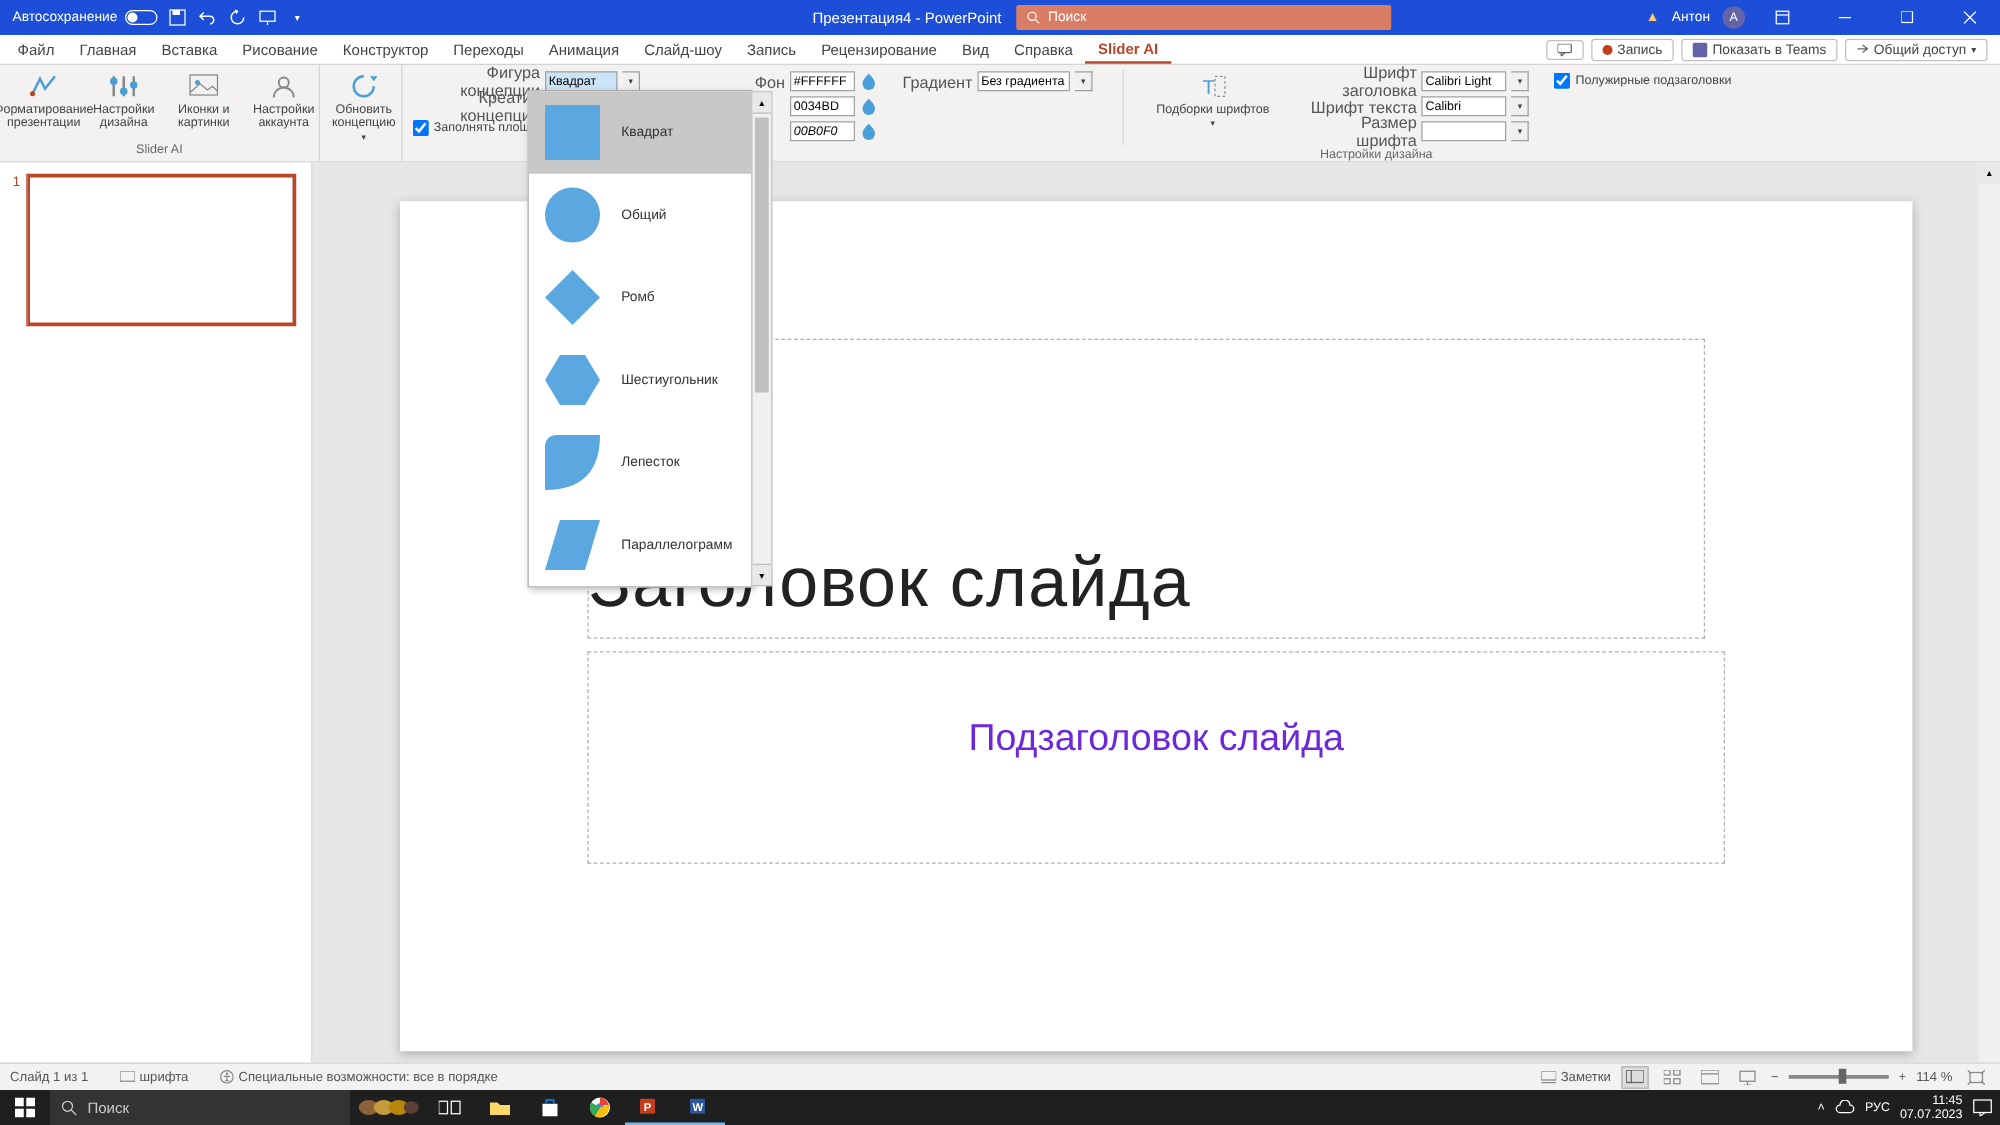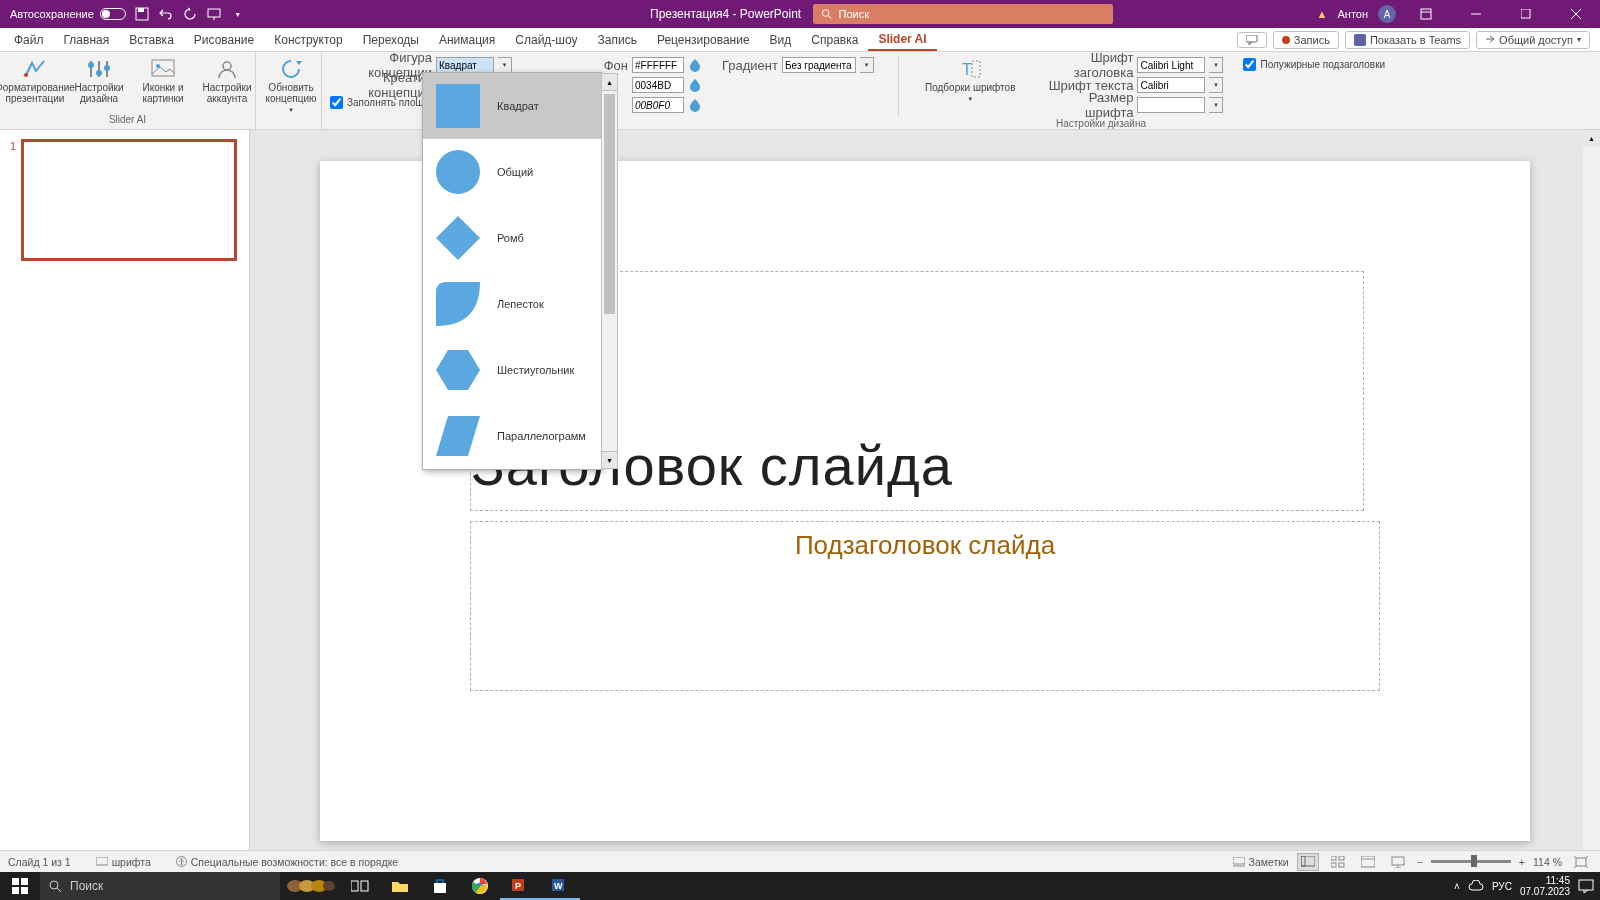--- a/index.html
+++ b/index.html
@@ -1,17 +1,17 @@
 <!DOCTYPE html>
 <html><head>
 <meta charset="utf-8">
 <style>
 * { margin:0; padding:0; box-sizing:border-box; font-family:"Segoe UI",Tahoma,sans-serif; }
 html,body { width:1600px; height:900px; overflow:hidden; background:#fff; }
-.titlebar { height:28px; background:#701a75; color:#fff; display:flex; align-items:center; font-size:11px; position:relative; }
+.titlebar { height:28px; background:#1d4ed8; color:#fff; display:flex; align-items:center; font-size:11px; position:relative; }
 .tb-left { display:flex; align-items:center; gap:8px; padding-left:10px; }
 .autosave { display:flex; align-items:center; gap:6px; }
 .toggle { width:26px; height:12px; border:1px solid #fff; border-radius:7px; position:relative; }
 .toggle::after { content:""; position:absolute; width:8px; height:8px; background:#fff; border-radius:50%; left:1px; top:1px; }
 .tb-icon { width:16px; height:16px; display:flex; align-items:center; justify-content:center; cursor:pointer; }
 .tb-center { position:absolute; left:50%; transform:translateX(-150px); display:flex; align-items:center; gap:12px; }
 .doc-title { font-size:12px; }
 .search-box { background:#d97e65; height:20px; width:300px; display:flex; align-items:center; padding:0 8px; gap:6px; border-radius:2px; }
 .search-box input { background:transparent; border:none; color:#fff; font-size:11px; outline:none; width:100%; }
 .search-box input::placeholder { color:#fff; }
@@ -53,21 +53,21 @@
 .thumb-num { font-size:11px; color:#b7472a; }
 .thumb { width:214px; height:120px; background:#fff; border:2px solid #b7472a; box-shadow:0 0 0 1px #b7472a; }
 .canvas-area { flex:1; display:flex; align-items:center; justify-content:center; position:relative; }
 .canvas-scroll-v { position:absolute; right:0; top:0; bottom:0; width:17px; background:#f0f0f0; }
 .canvas-scroll-v .arrow { height:17px; display:flex; align-items:center; justify-content:center; font-size:8px; cursor:pointer; background:#e8e8e8; }
 .canvas-scroll-v .arrow.bot { position:absolute; bottom:0; left:0; right:0; }
 .slide { width:1210px; height:680px; background:#fff; box-shadow:0 2px 8px rgba(0,0,0,.25); position:relative; }
 .title-box { position:absolute; left:150px; right:166px; top:110px; height:240px; border:1px dashed #b0b0b0; display:flex; align-items:flex-end; padding-bottom:12px; }
 .title-text { font-size:56px; color:#222; font-weight:400; letter-spacing:1px; }
 .sub-box { position:absolute; left:150px; right:150px; top:360px; height:170px; border:1px dashed #b0b0b0; display:flex; align-items:flex-start; justify-content:center; padding-top:8px; }
-.sub-text { font-size:26px; color:#a16207; }
+.sub-text { font-size:30px; color:#6d28d9;margin-top:44px; }
 .statusbar { position:absolute; bottom:28px; left:0; right:0; height:22px; background:#f3f2f1; border-top:1px solid #d4d4d4; display:flex; align-items:center; font-size:10.5px; color:#555; padding:0 8px; transform:translateY(22px); }
 .statusbar { bottom:0; transform:none; }
 .taskbar { position:absolute; bottom:0; left:0; right:0; height:28px; background:#1f1f1f; display:flex; align-items:center; z-index:200; }
 .statusbar { bottom:28px; }
 .sb-left { display:flex; align-items:center; gap:25px; }
 .sb-right { margin-left:auto; display:flex; align-items:center; gap:8px; }
 .view-btn { width:22px; height:18px; display:flex; align-items:center; justify-content:center; cursor:pointer; border:1px solid transparent; }
 .view-btn.active { background:#ddd; border-color:#b0b0b0; }
 .zoom-slider { width:80px; height:3px; background:#888; position:relative; }
 .zoom-slider::after { content:""; position:absolute; width:6px; height:12px; background:#666; left:50%; top:-5px; }
@@ -360,32 +360,32 @@
       <span class="dd-shape">
         <svg width="48" height="48">
           <path d="M24 2 L46 24 L24 46 L2 24 Z" fill="#5ba7e0"></path>
         </svg>
       </span>
       <span>Ромб</span>
     </div>
   <div class="dd-item">
       <span class="dd-shape">
         <svg width="48" height="48">
-          <path d="M2 46 L2 12 Q2 2 12 2 L46 2 Q46 46 2 46 Z" fill="#5ba7e0"></path>
-        </svg>
-      </span>
-      <span>Лепесток</span>
+          <path d="M14 4 L34 4 L46 24 L34 44 L14 44 L2 24 Z" fill="#5ba7e0"></path>
+        </svg>
+      </span>
+      <span>Шестиугольник</span>
     </div>
   <div class="dd-item">
       <span class="dd-shape">
         <svg width="48" height="48">
-          <path d="M14 4 L34 4 L46 24 L34 44 L14 44 L2 24 Z" fill="#5ba7e0"></path>
-        </svg>
-      </span>
-      <span>Шестиугольник</span>
+          <path d="M2 46 L2 12 Q2 2 12 2 L46 2 Q46 46 2 46 Z" fill="#5ba7e0"></path>
+        </svg>
+      </span>
+      <span>Лепесток</span>
     </div>
   <div class="dd-item">
       <span class="dd-shape">
         <svg width="48" height="48">
           <path d="M14 4 L46 4 L34 44 L2 44 Z" fill="#5ba7e0"></path>
         </svg>
       </span>
       <span>Параллелограмм</span>
     </div>
   <div class="dd-scroll">

